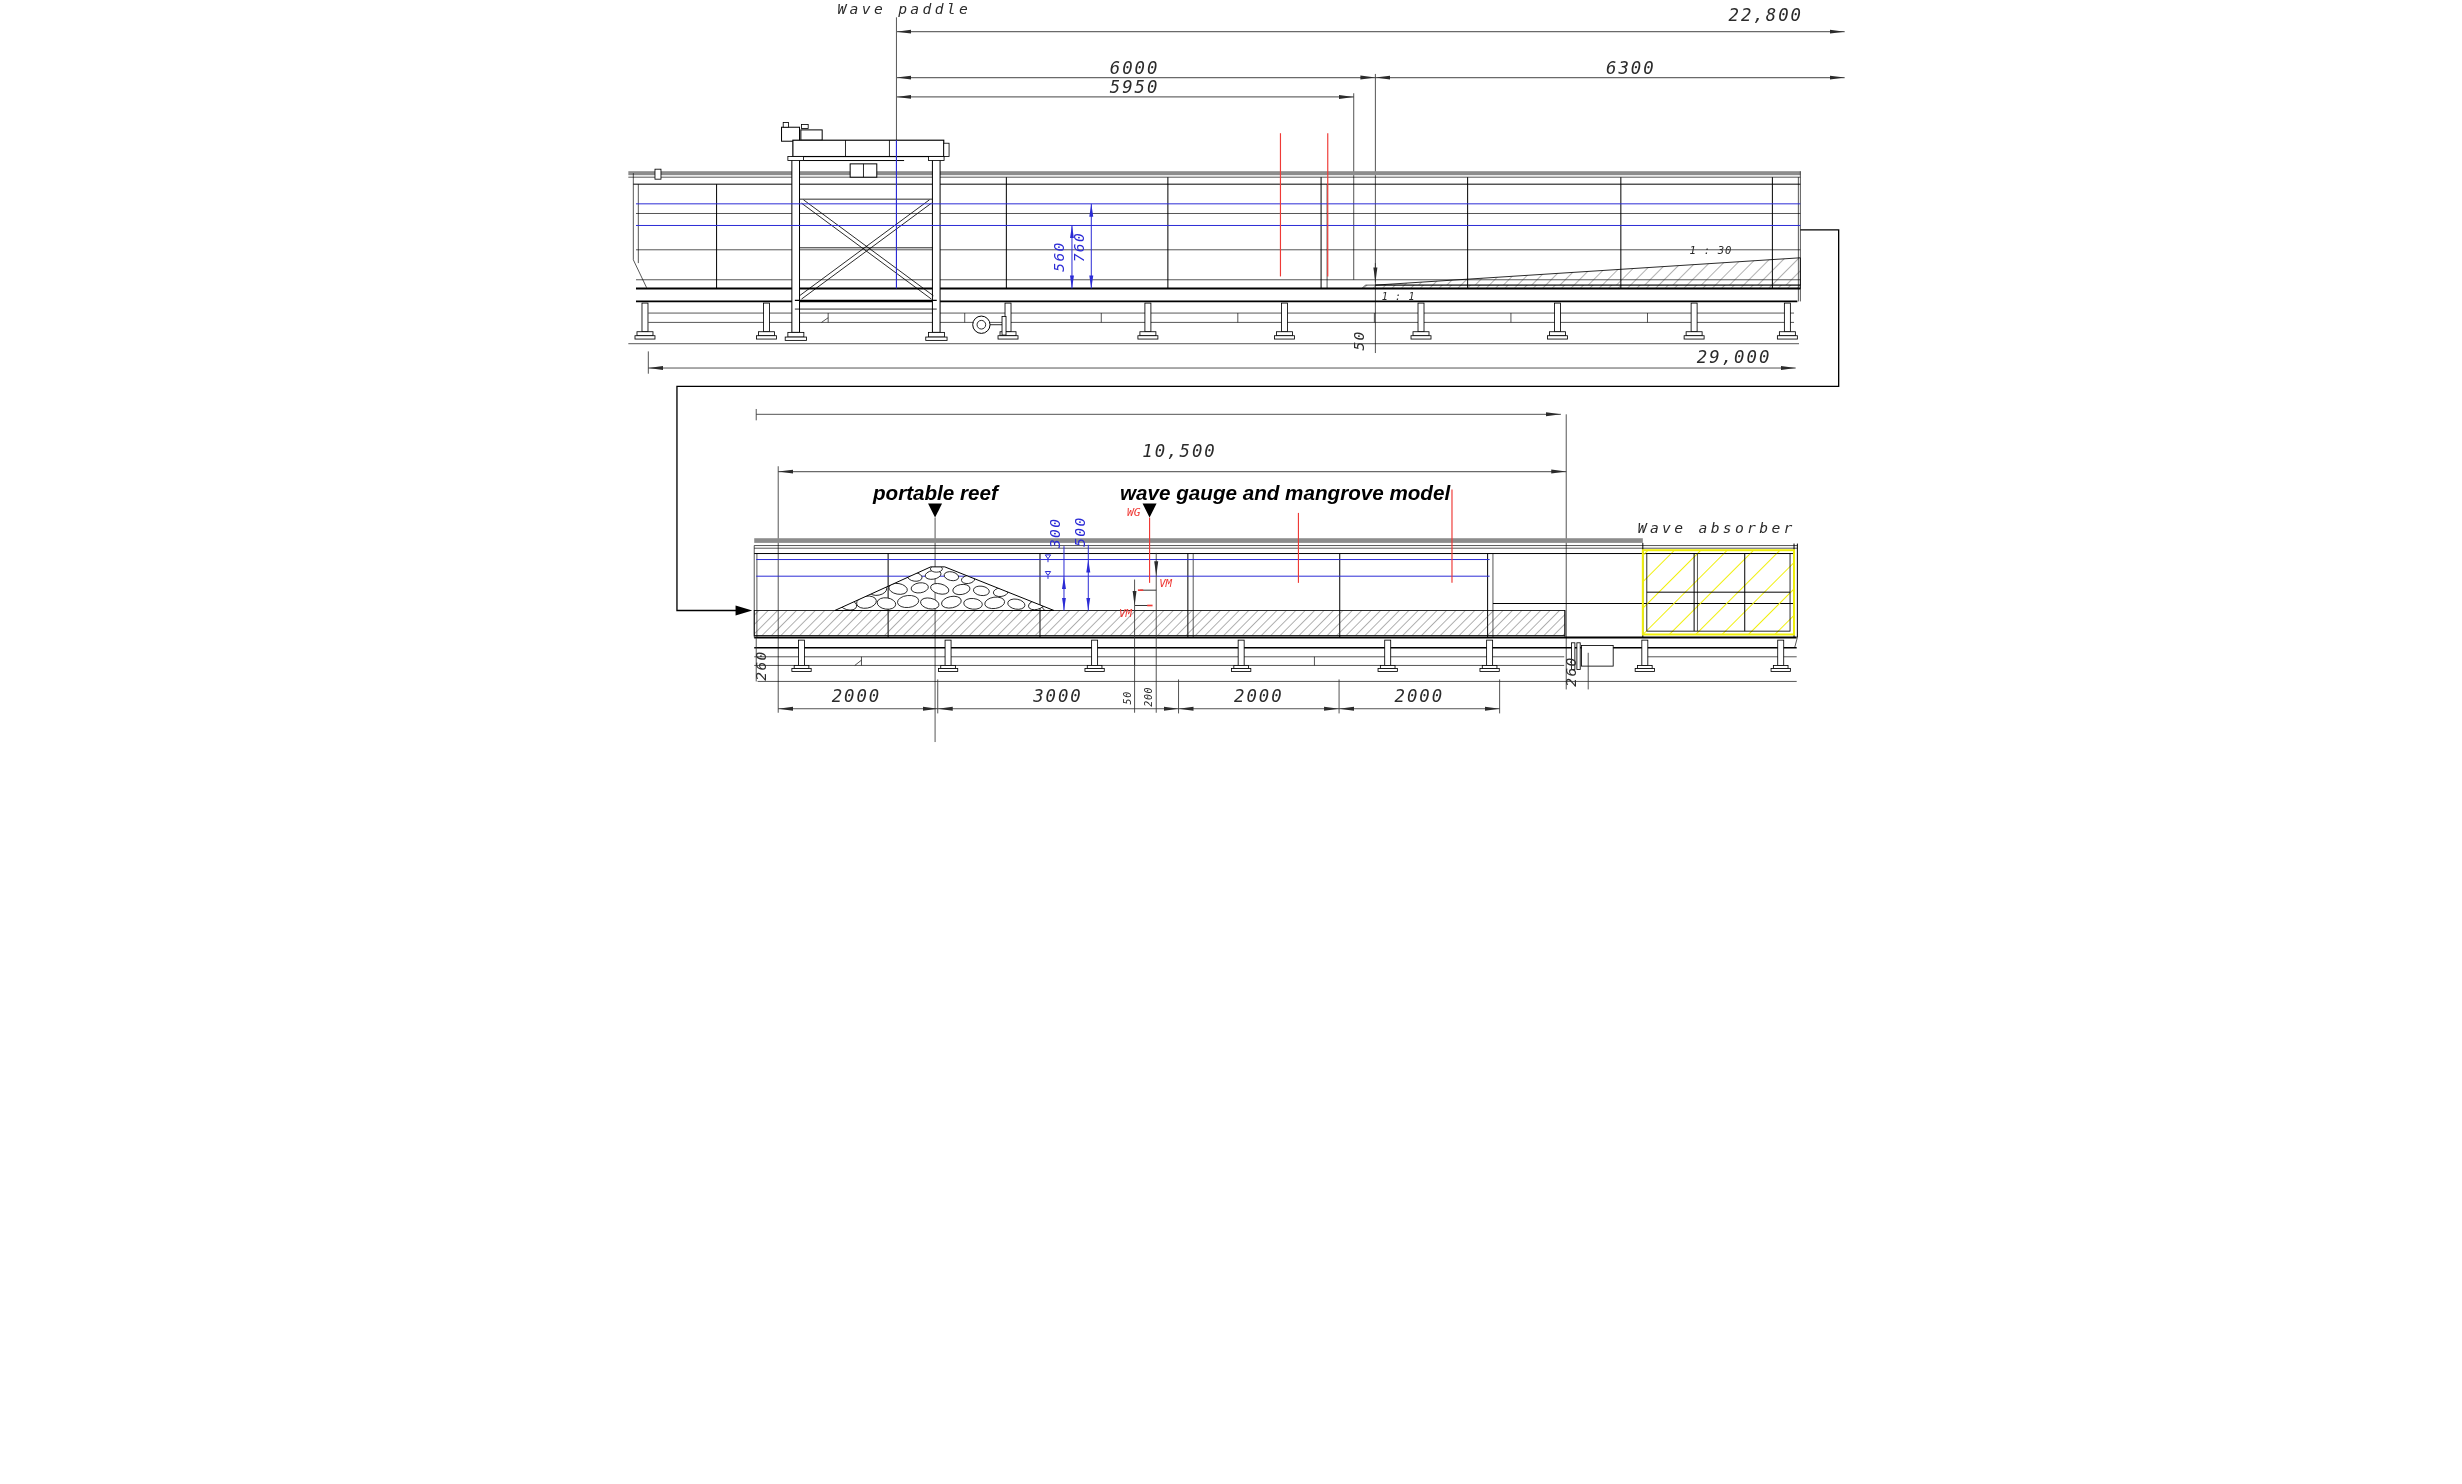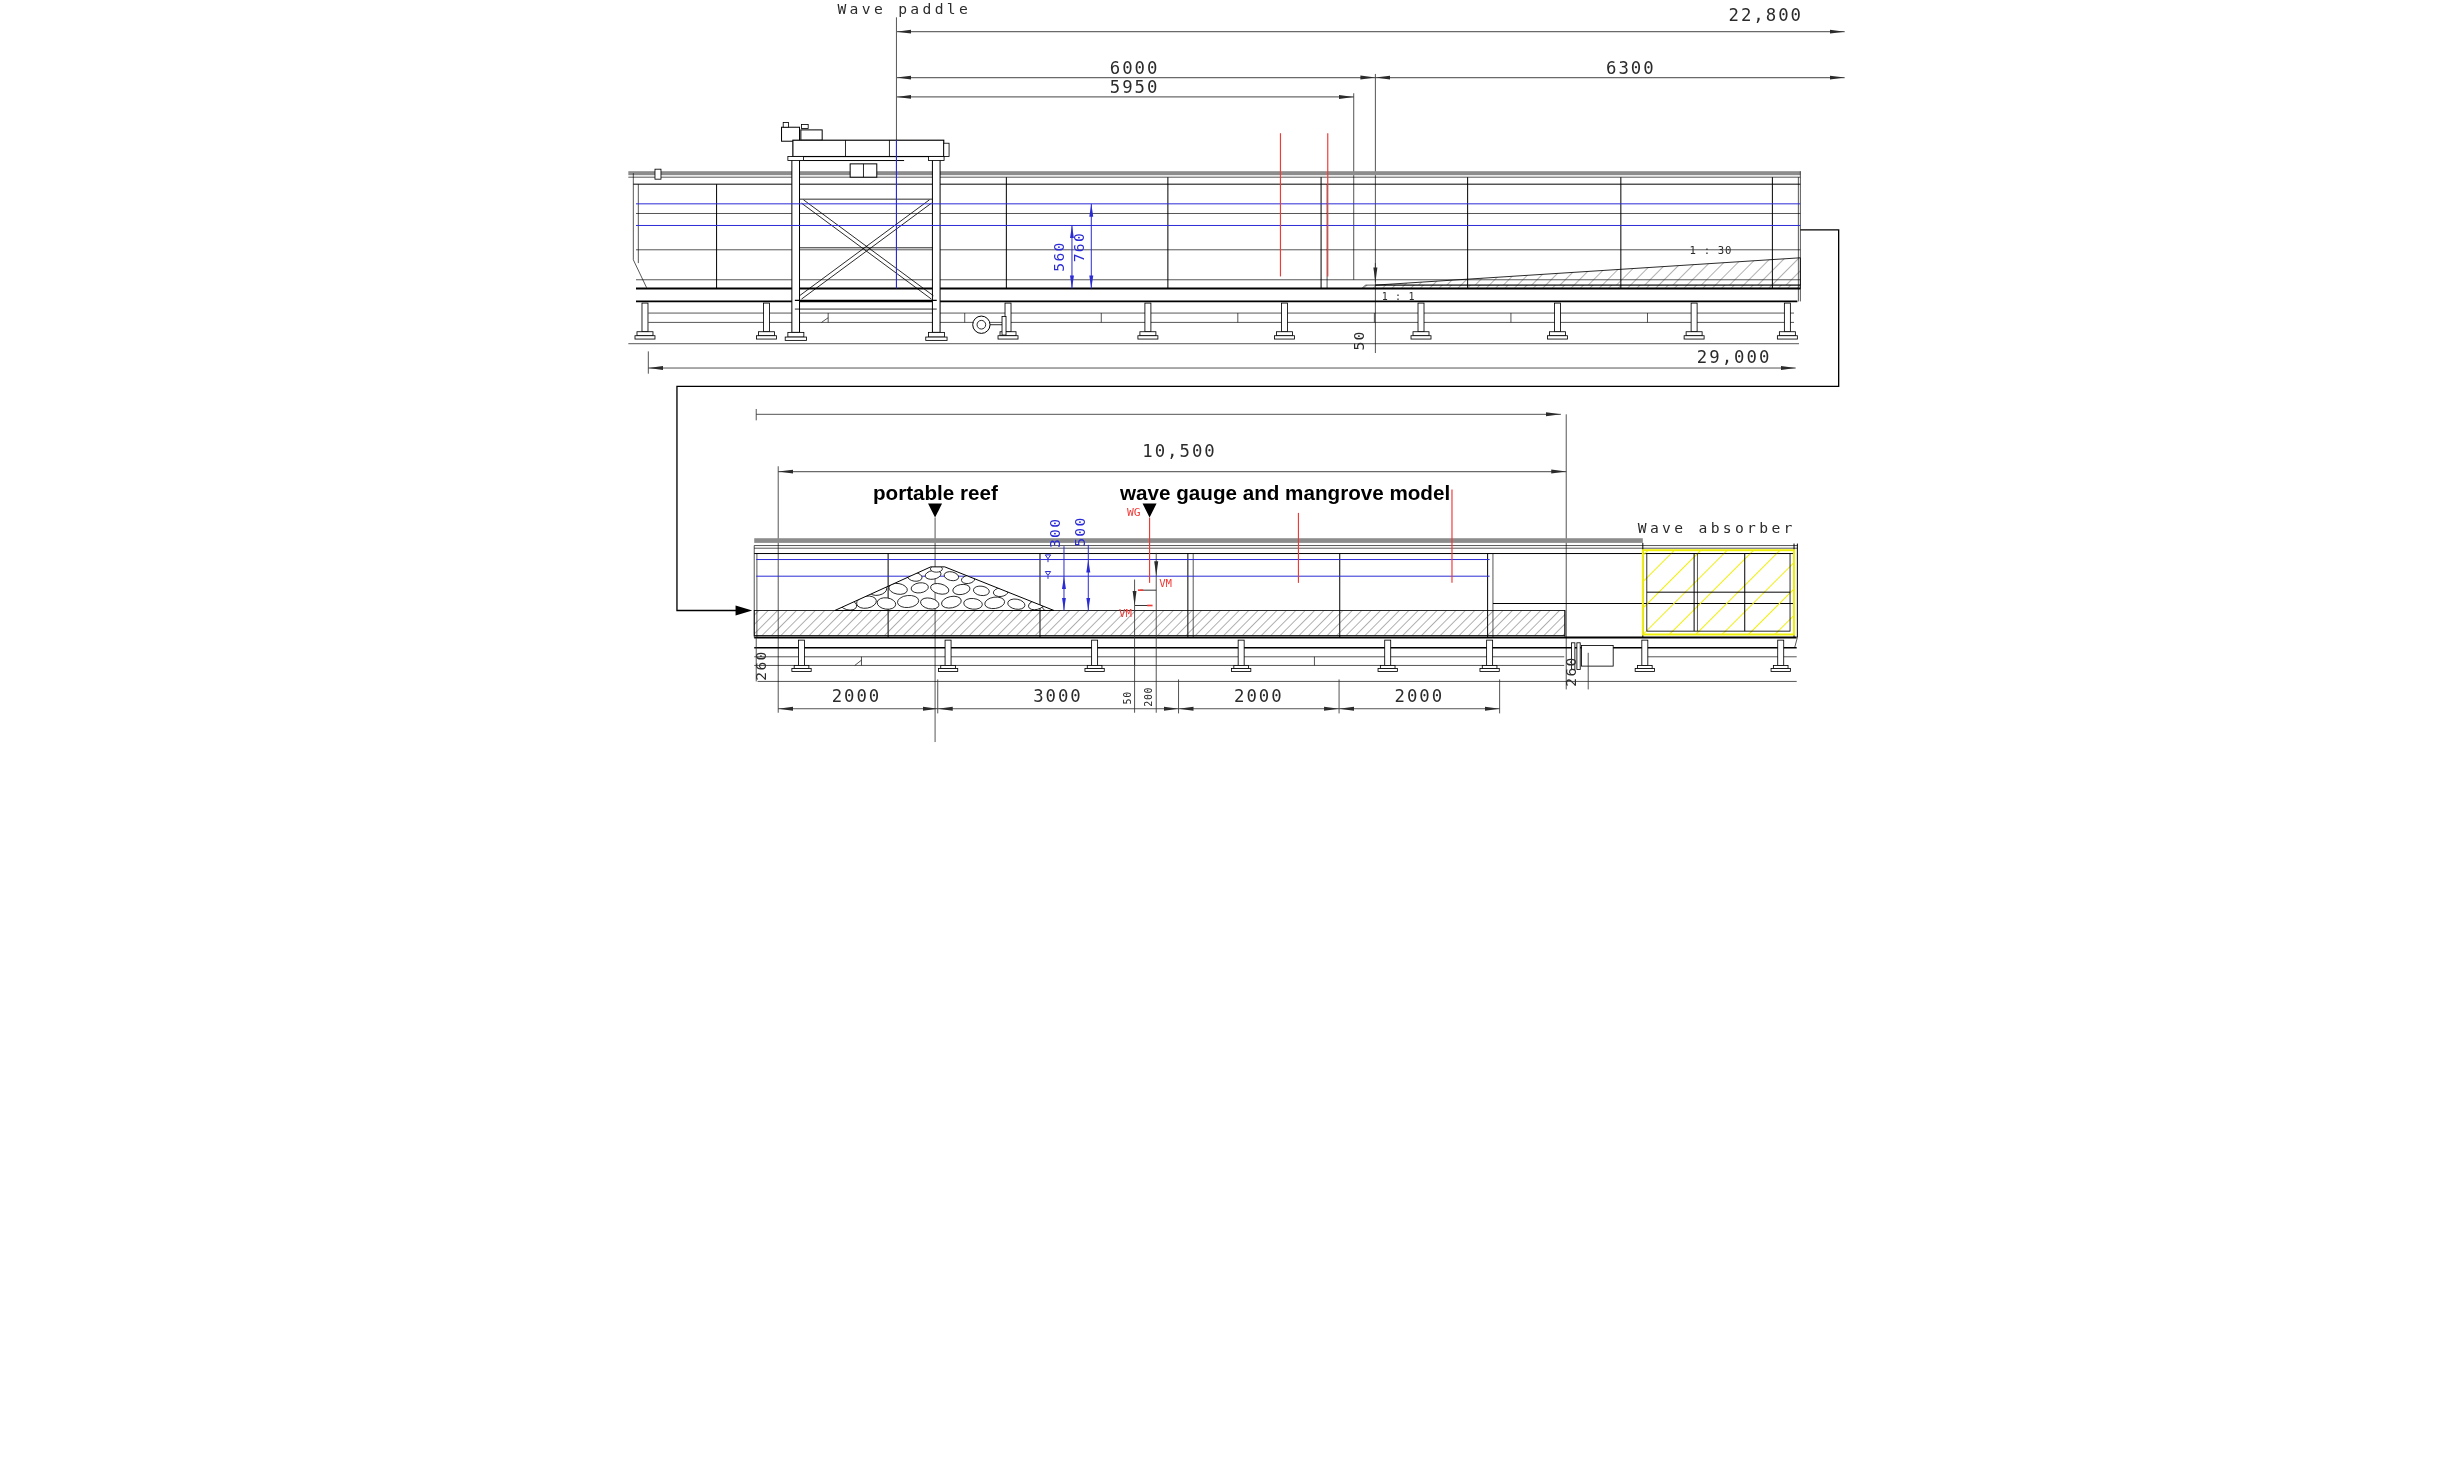--- a/index.html
+++ b/index.html
@@ -1,16 +1,16 @@
 <!DOCTYPE html>
 <html style="font-size:10.7px"><head>
 <meta charset="utf-8">
 <style>
   html,body{margin:0;padding:0;background:#ffffff;}
-  .sheet{width:100%;max-width:1232px;margin:0 auto;}
+  .sheet{width:100%;max-width:1232px;margin:0 auto;font-style:italic;}
   svg{display:block;width:100%;height:auto;background:#fff;}
   .cad{font-family:"DejaVu Sans Mono","Liberation Mono",monospace;fill:#2b2b2b;}
   .cad-big{font-size:52px;letter-spacing:6px;}
   .cad-mid{font-size:44px;letter-spacing:4px;}
   .cad-sm{font-size:30px;letter-spacing:2px;}
   .cad-title{font-size:44px;letter-spacing:10px;}
   .boldlbl{font-family:"Liberation Sans","DejaVu Sans",sans-serif;font-weight:700;font-size:62px;fill:#000;}
   .blue{fill:#2b2bd5;}
   .red{fill:#ef3a36;}
   .thin{stroke:#000;stroke-width:2;fill:none;}

